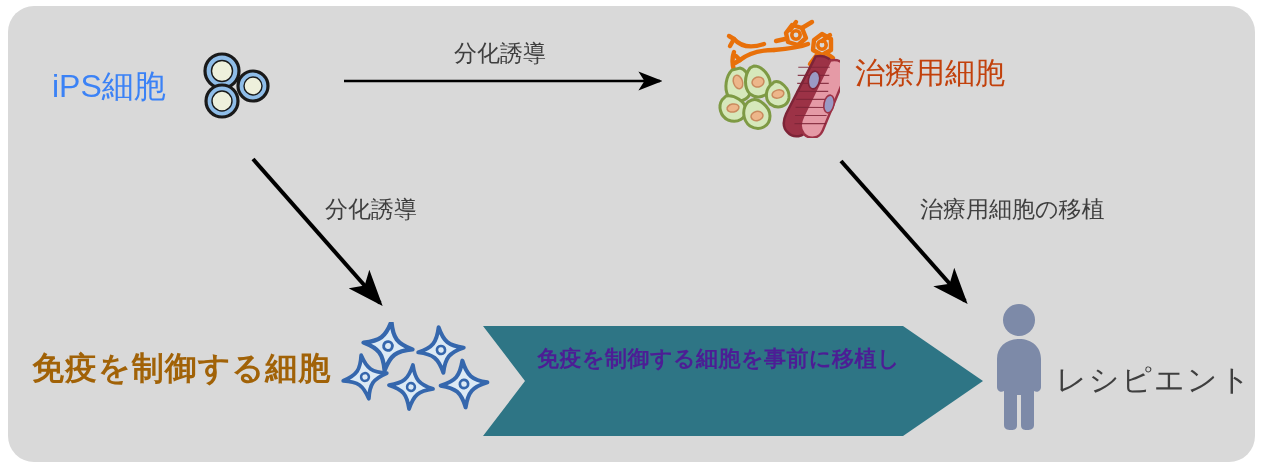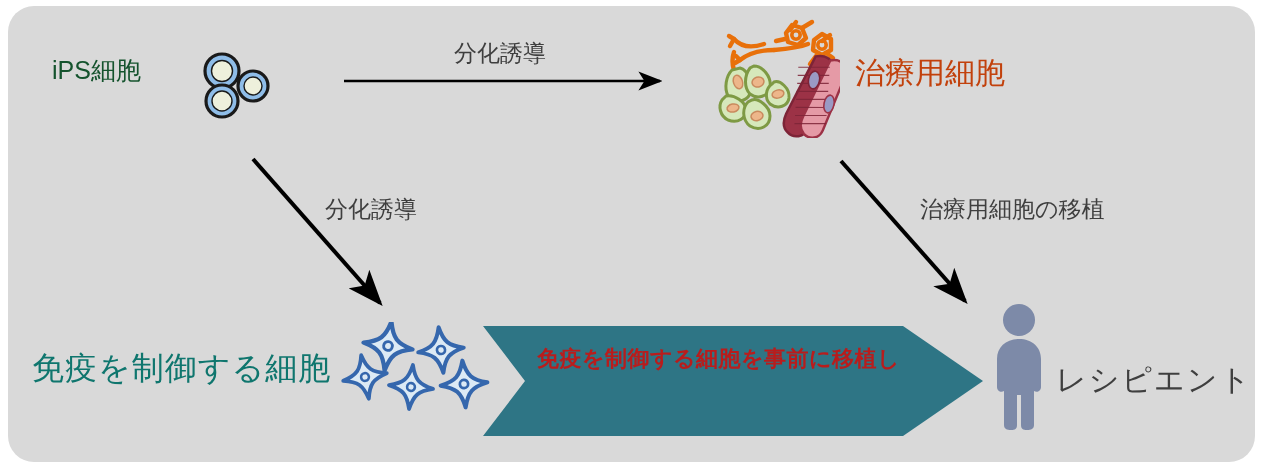--- a/index.html
+++ b/index.html
@@ -34,23 +34,23 @@
     height: 470px;
   }
   .lbl {
     position: absolute;
     white-space: nowrap;
     line-height: 1.0;
   }
   
   #label-ips {
     left: 52px;
-    top: 58px;
-    font-size: 25px;
-    color: #14532d;
+    top: 70px;
+    font-size: 32px;
+    color: #3b82f6;
   }
   #label-therapeutic {
     left: 855px;
     top: 58px;
     font-size: 30px;
     color: #c2410c;
   }
   #label-arrow-top {
     left: 454px;
     top: 42px;
@@ -67,38 +67,38 @@
     left: 920px;
     top: 198px;
     font-size: 23px;
     color: #3f3f3f;
     text-align: right;
   }
   #label-immune {
     left: 32px;
     top: 352px;
     font-size: 32px;
-    font-weight: normal;
-    color: #0f766e;
+    font-weight: bold;
+    color: #a16207;
     letter-spacing: 1px;
   }
   #label-recipient {
     left: 1056px;
     top: 365px;
     font-size: 30px;
     color: #3f3f3f;
     letter-spacing: 2px;
   }
   
   #banner-text {
     position: absolute;
     left: 537px;
     top: 344px;
     width: 360px;
-    color: #b91c1c;
+    color: #4c1d95;
     font-size: 22px;
     font-weight: bold;
     line-height: 29px;
     text-align: left;
     letter-spacing: 0.5px;
   }
   #banner-text span { display: block; white-space: nowrap; }
 </style>
 </head>
 <body>

